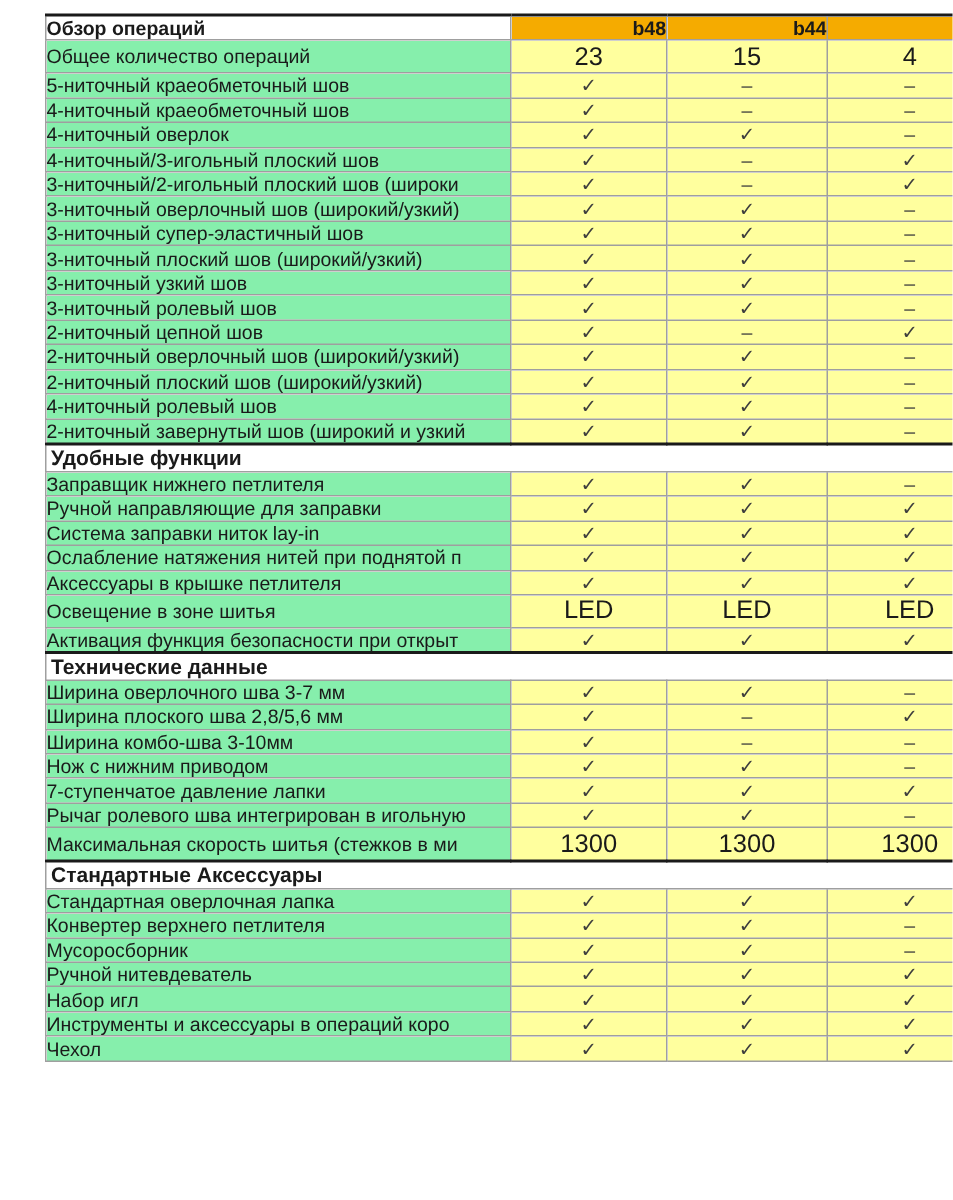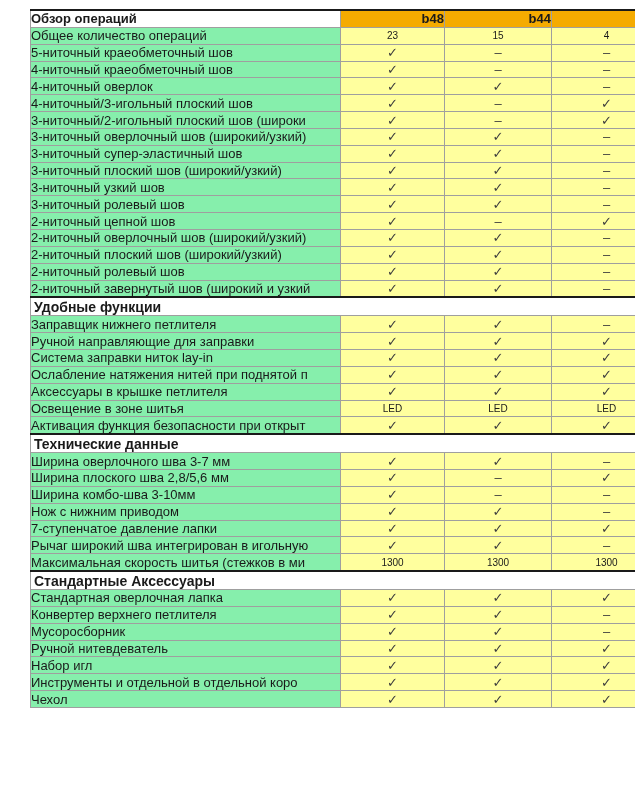--- a/index.html
+++ b/index.html
@@ -57,21 +57,21 @@
     white-space: nowrap;
   }
   td.value-cell {
     background: #ffff9e;
     text-align: center;
   }
   td.value-cell span.check, td.value-cell span.dash {
     color: #3d3d3d;
     font-size: 13px;
   }
-  td.value-cell.num { font-size: 10px; color: #1a1a1a; }
+  td.value-cell.num { font-size: 17px; color: #1a1a1a; }
 </style>
 </head>
 <body>
 
 <div class="page">
   <table class="cmp">
     <colgroup>
       <col style="width:310px">
       <col style="width:104px">
       <col style="width:107px">
@@ -177,21 +177,21 @@
   </tr>
 
   <tr class="data-row">
     <td class="label-cell">2-ниточный плоский шов (широкий/узкий)</td>
     <td class="value-cell"><span class="check">✓</span></td>
     <td class="value-cell"><span class="check">✓</span></td>
     <td class="value-cell"><span class="dash">–</span></td>
   </tr>
 
   <tr class="data-row">
-    <td class="label-cell">2-ниточный ролевый шов</td>
+    <td class="label-cell">4-ниточный ролевый шов</td>
     <td class="value-cell"><span class="check">✓</span></td>
     <td class="value-cell"><span class="check">✓</span></td>
     <td class="value-cell"><span class="dash">–</span></td>
   </tr>
 
   <tr class="data-row">
     <td class="label-cell">2-ниточный завернутый шов (широкий и узкий</td>
     <td class="value-cell"><span class="check">✓</span></td>
     <td class="value-cell"><span class="check">✓</span></td>
     <td class="value-cell"><span class="dash">–</span></td>
@@ -284,21 +284,21 @@
   </tr>
 
   <tr class="data-row">
     <td class="label-cell">7-ступенчатое давление лапки</td>
     <td class="value-cell"><span class="check">✓</span></td>
     <td class="value-cell"><span class="check">✓</span></td>
     <td class="value-cell"><span class="check">✓</span></td>
   </tr>
 
   <tr class="data-row">
-    <td class="label-cell">Рычаг широкий шва интегрирован в игольную</td>
+    <td class="label-cell">Рычаг ролевого шва интегрирован в игольную</td>
     <td class="value-cell"><span class="check">✓</span></td>
     <td class="value-cell"><span class="check">✓</span></td>
     <td class="value-cell"><span class="dash">–</span></td>
   </tr>
 
   <tr class="data-row">
     <td class="label-cell">Максимальная скорость шитья (стежков в ми</td>
     <td class="value-cell num">1300</td>
     <td class="value-cell num">1300</td>
     <td class="value-cell num">1300</td>
@@ -337,21 +337,21 @@
   </tr>
 
   <tr class="data-row">
     <td class="label-cell">Набор игл</td>
     <td class="value-cell"><span class="check">✓</span></td>
     <td class="value-cell"><span class="check">✓</span></td>
     <td class="value-cell"><span class="check">✓</span></td>
   </tr>
 
   <tr class="data-row">
-    <td class="label-cell">Инструменты и отдельной в отдельной коро</td>
+    <td class="label-cell">Инструменты и аксессуары в операций коро</td>
     <td class="value-cell"><span class="check">✓</span></td>
     <td class="value-cell"><span class="check">✓</span></td>
     <td class="value-cell"><span class="check">✓</span></td>
   </tr>
 
   <tr class="data-row">
     <td class="label-cell">Чехол</td>
     <td class="value-cell"><span class="check">✓</span></td>
     <td class="value-cell"><span class="check">✓</span></td>
     <td class="value-cell"><span class="check">✓</span></td>

